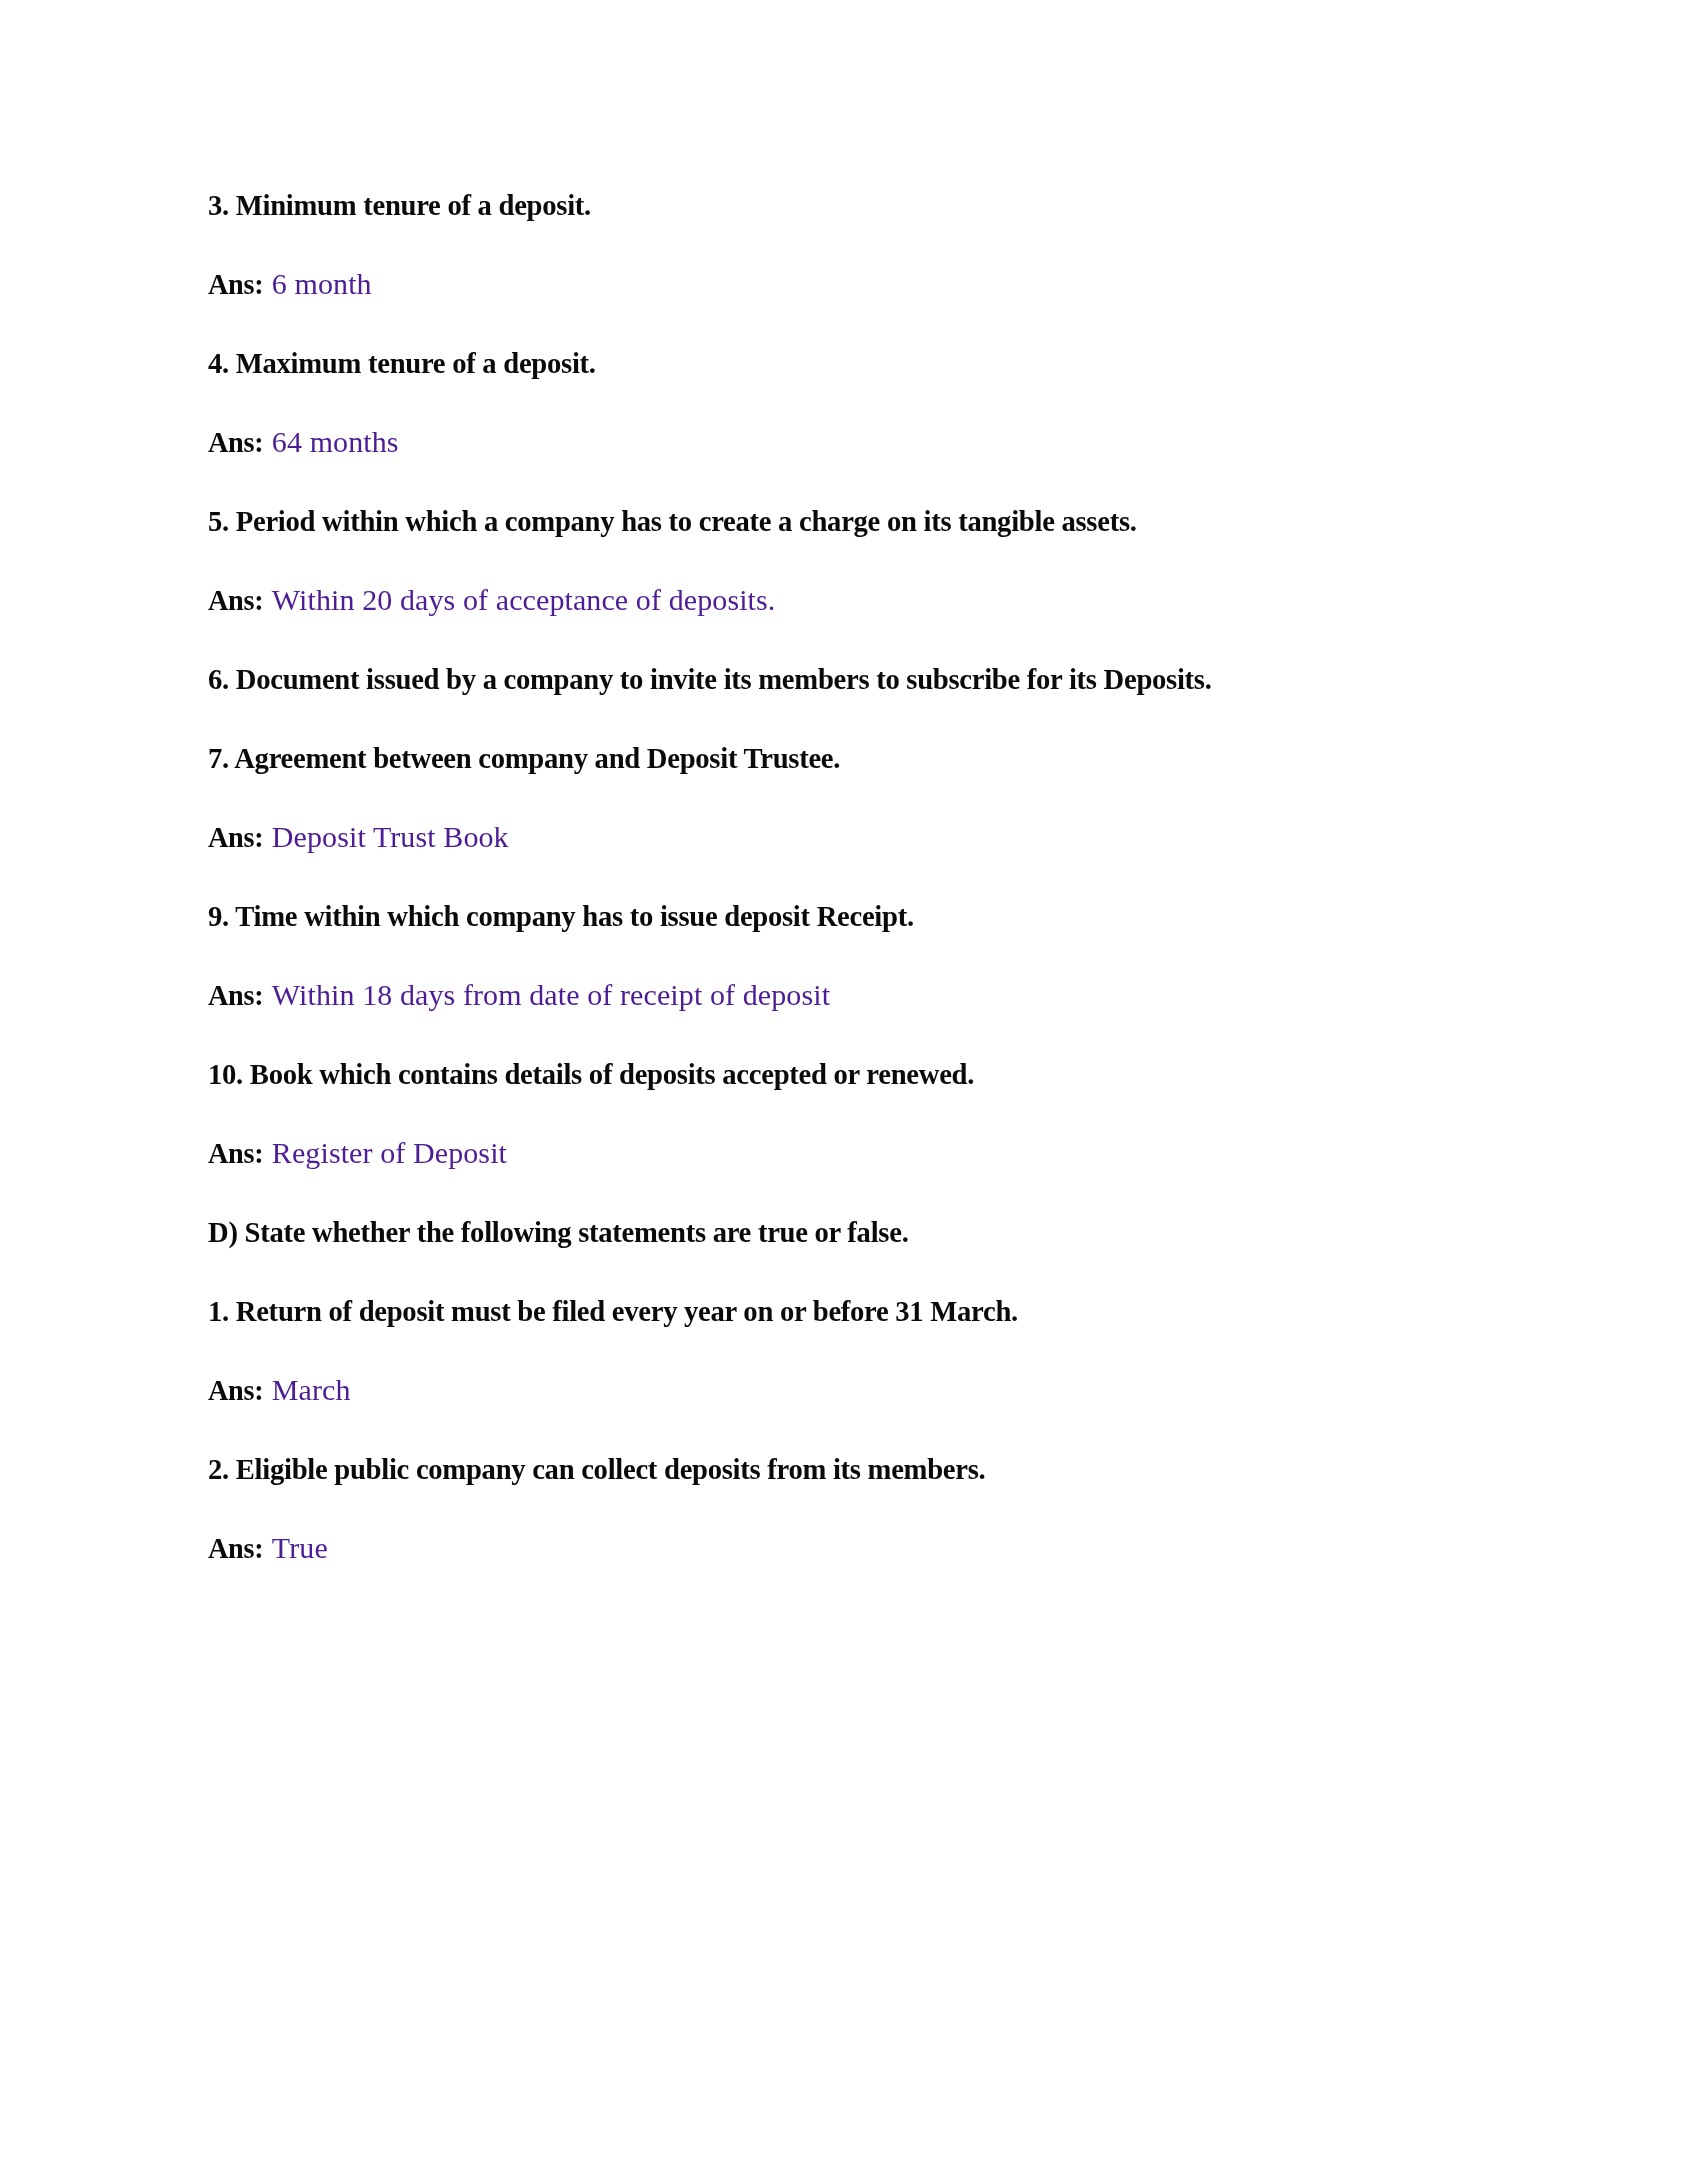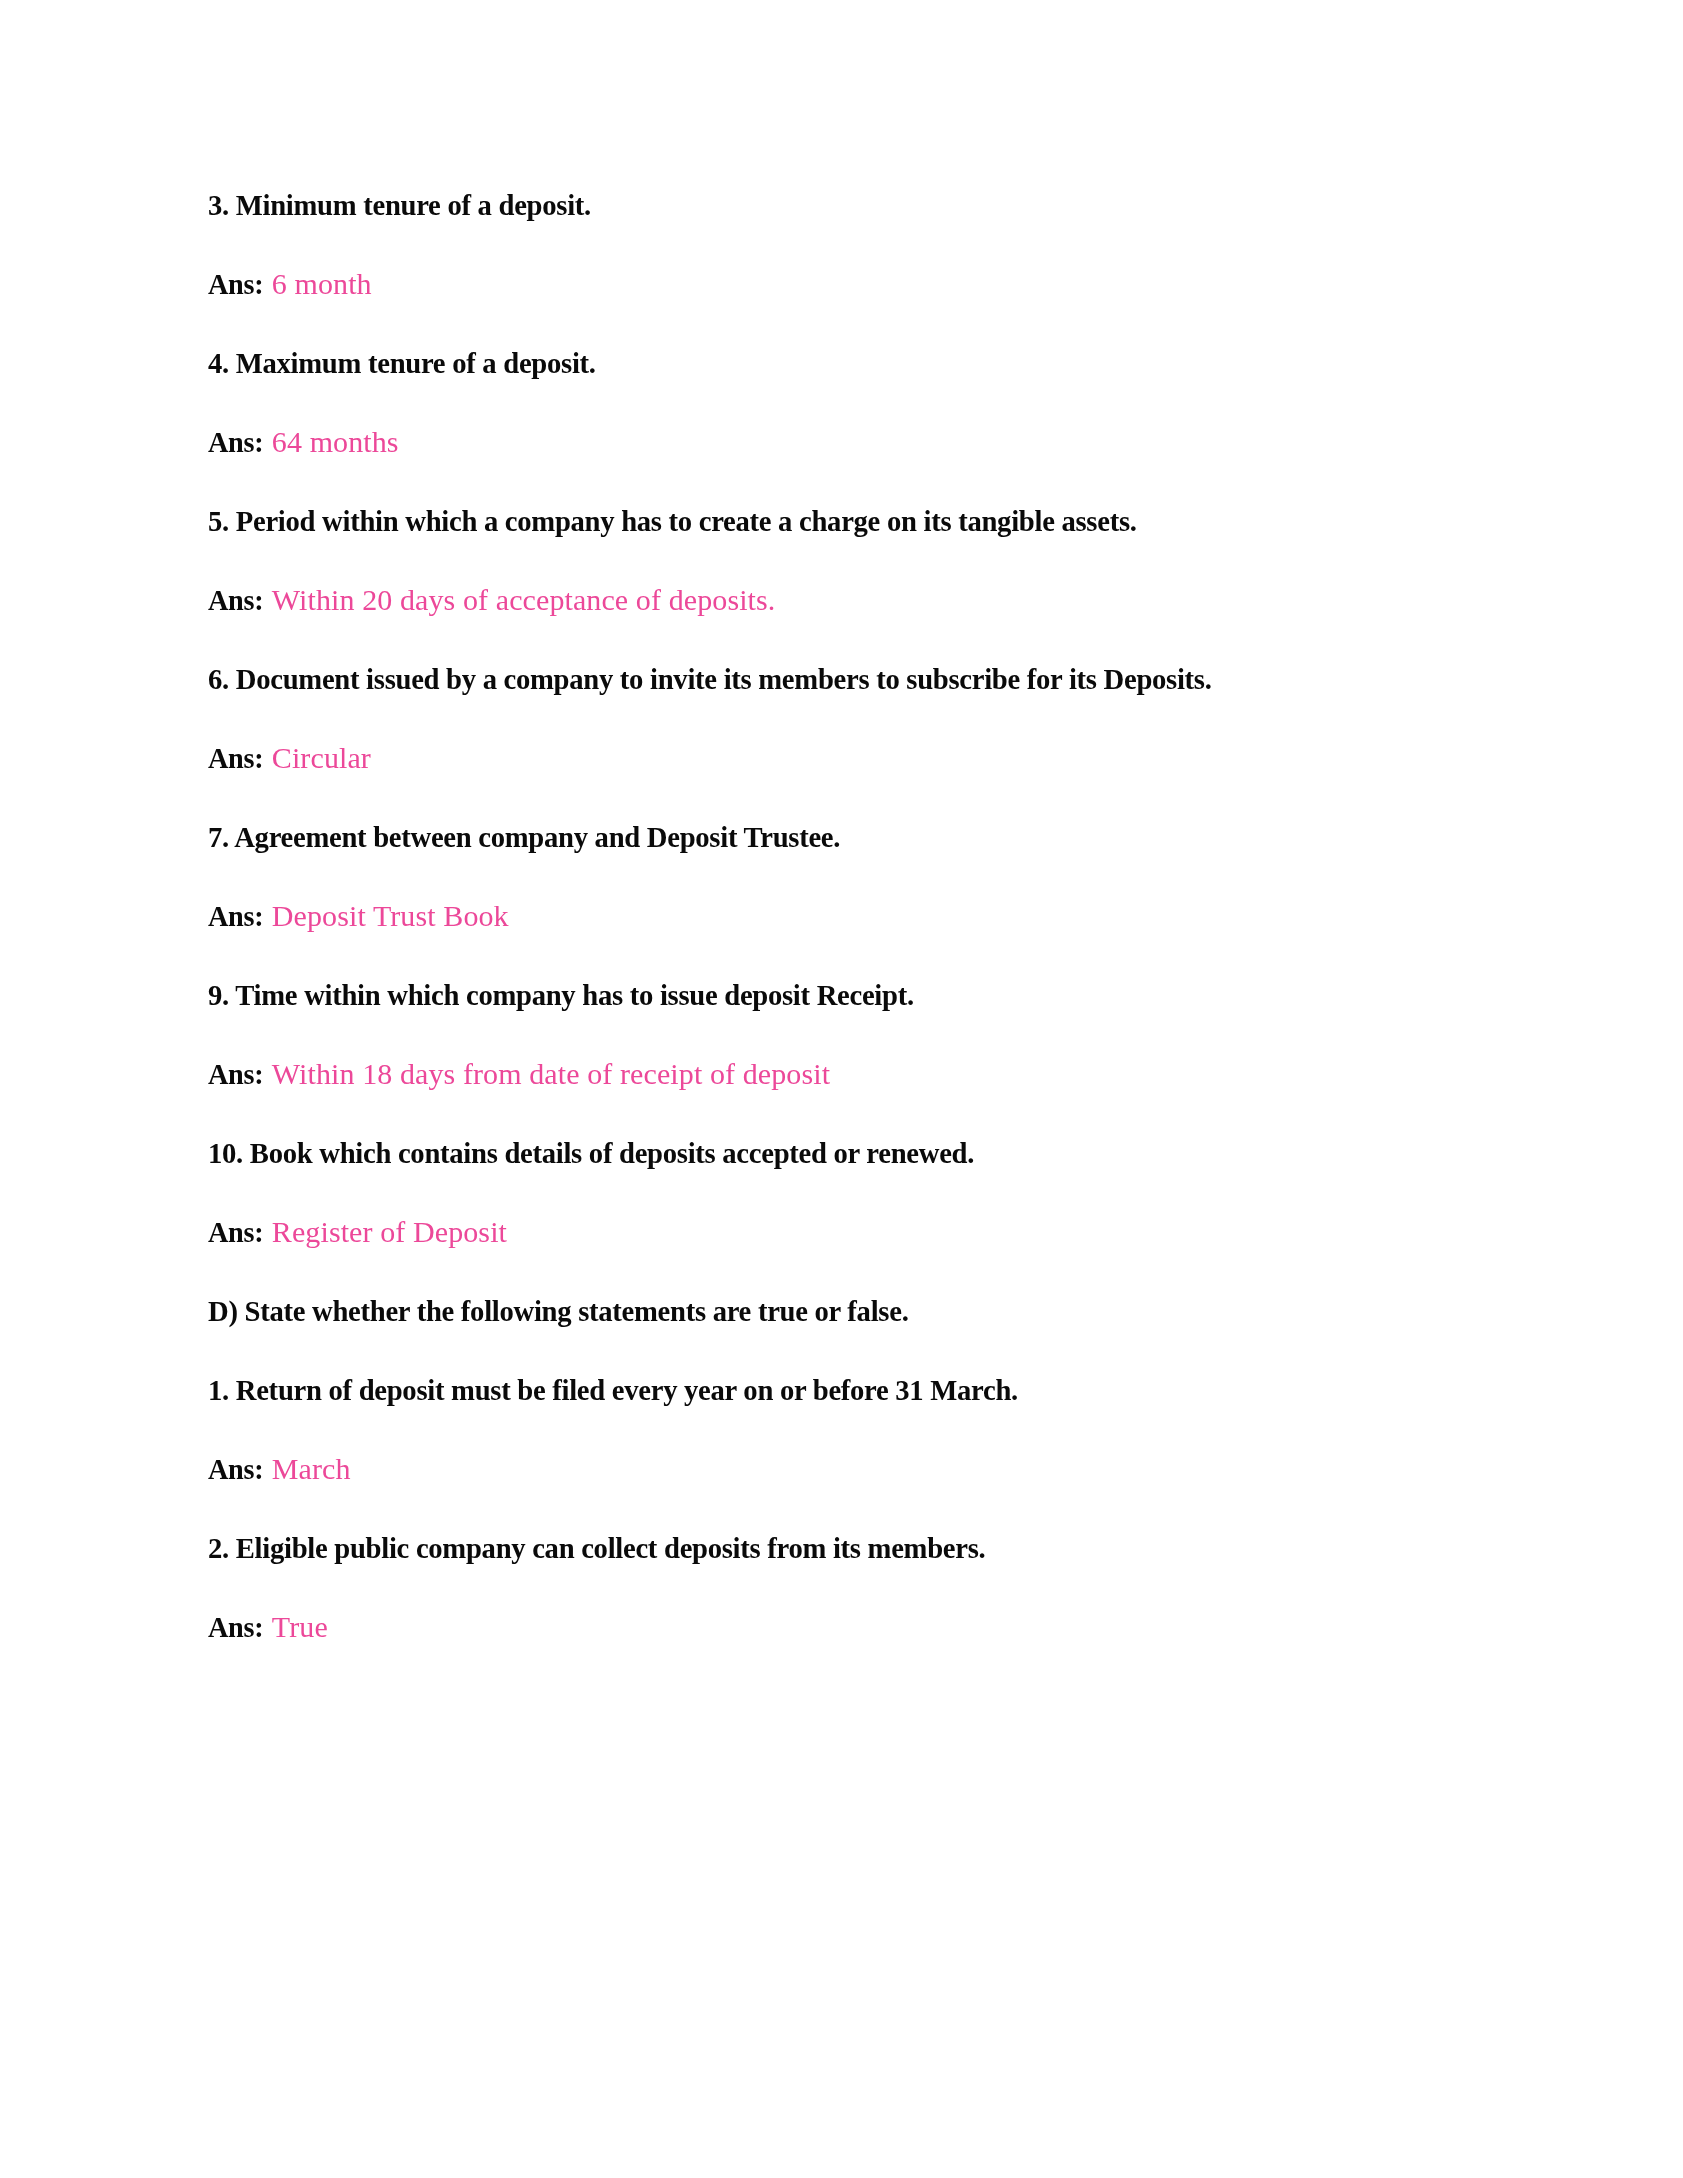--- a/index.html
+++ b/index.html
@@ -75,21 +75,21 @@
     color: #0a0a0a;
     letter-spacing: -0.3px;
     transform: scaleX(0.94);
     display: inline-block;
     transform-origin: left center;
     margin-right: 5px;
   }
 
   .answer .ans-text {
     font-weight: 400;
-    color: #ec4899;
+    color: #4c1d95;
   }
 
   .qa-block:last-child .answer { margin-bottom: 12px; }
 </style>
 </head>
 <body>
 
 <div class="page">
   <div class="content">
 
@@ -100,21 +100,20 @@
       <div class="qa-block">
         <div class="question">4. Maximum tenure of a deposit.</div>
         <div class="answer"><span class="ans-label">Ans:</span><span class="ans-text">64 months</span></div>
       </div>
       <div class="qa-block">
         <div class="question">5. Period within which a company has to create a charge on its tangible assets.</div>
         <div class="answer"><span class="ans-label">Ans:</span><span class="ans-text">Within 20 days of acceptance of deposits.</span></div>
       </div>
       <div class="qa-block">
         <div class="question">6. Document issued by a company to invite its members to subscribe for its Deposits.</div>
-        <div class="answer"><span class="ans-label">Ans:</span><span class="ans-text">Circular</span></div>
       </div>
       <div class="qa-block">
         <div class="question">7. Agreement between company and Deposit Trustee.</div>
         <div class="answer"><span class="ans-label">Ans:</span><span class="ans-text">Deposit Trust Book</span></div>
       </div>
       <div class="qa-block">
         <div class="question">9. Time within which company has to issue deposit Receipt.</div>
         <div class="answer"><span class="ans-label">Ans:</span><span class="ans-text">Within 18 days from date of receipt of deposit</span></div>
       </div>
       <div class="qa-block">

